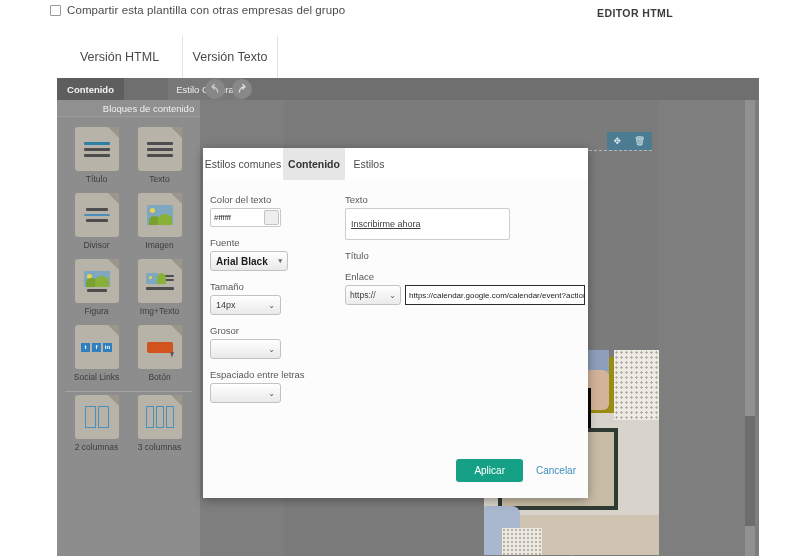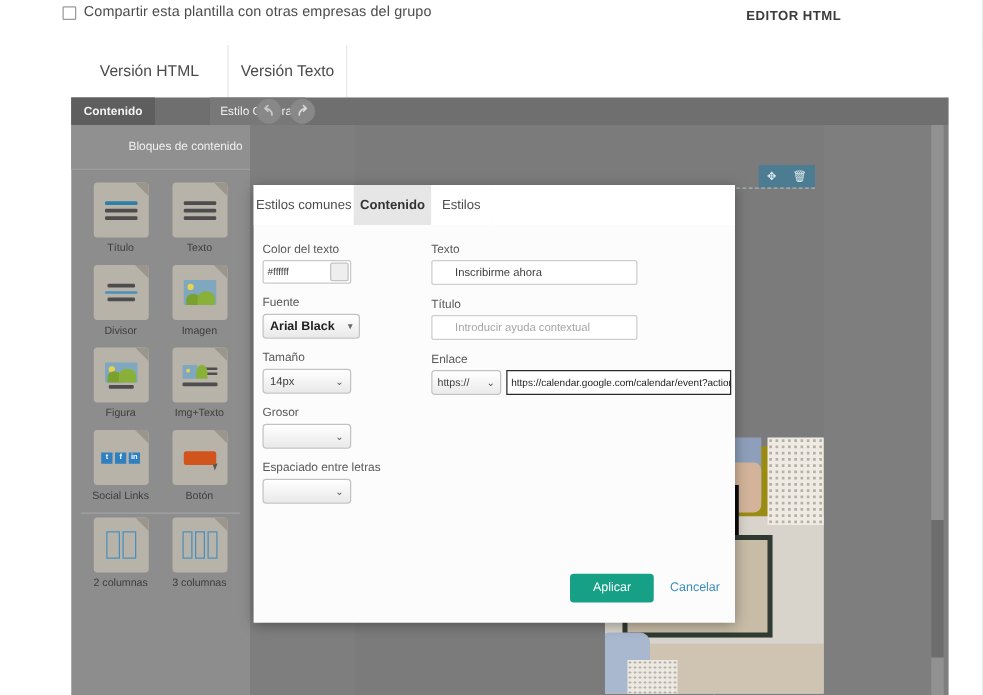--- a/index.html
+++ b/index.html
@@ -35,21 +35,21 @@
   .editor-strip { position:absolute; left:57px; top:78px; width:702px; height:22px; background:#6f6f6f; }
   .subtab { position:absolute; top:78px; height:22px; display:flex; align-items:center; justify-content:center;
       font-size:9.5px; color:#efefef; }
   .subtab.a { left:57px; width:67px; background:#5e5e5e; color:#f3f3f3; font-weight:bold; }
   .subtab.b { left:124px; width:76px; background:#787878;margin-left:44px; }
   .undo-wrap { position:absolute; left:205px; top:79px; display:flex; gap:7px; }
   .circ { width:20px; height:20px; border-radius:50%; background:#888888; display:flex; align-items:center; justify-content:center; }
 
   
   .leftpanel { position:absolute; left:57px; top:100px; width:143px; height:456px; background:#8d8d8d; }
-  .bloq-head { height:36px; display:flex; align-items:center; justify-content:center; font-size:9.5px;
+  .bloq-head { height:17px; display:flex; align-items:center; justify-content:center; font-size:9.5px;
       color:#f0f0f0; background:#909090; border-bottom:1px solid #9d9d9d;padding-left:40px; }
   .blocks { padding:10px 8px 0 8px; display:flex; flex-wrap:wrap; gap:0px; }
   .block { width:63px; margin-bottom:9px; display:flex; flex-direction:column; align-items:center; }
   .btile { width:44px; height:44px; background:#b8b3a9; border-radius:3px; position:relative; overflow:hidden;
       display:flex; align-items:center; justify-content:center; }
   .btile:after { content:""; position:absolute; right:0; top:0; border-top:11px solid #9b968c; border-left:11px solid transparent; }
   .btxt { margin-top:3px; font-size:8.5px; color:#3d3d3d; text-align:center; line-height:10px; width:62px; }
   .divider-line { position:absolute; left:8px; top:0; width:127px; height:1px; background:#a3a3a3; }
   
   .bar { height:3px; border-radius:1px; }
@@ -128,22 +128,22 @@
       display:flex; align-items:center; position:relative; }
   .colorfield .val { font-size:8px; color:#3a3a3a; padding-left:3px; }
   .colorswatch { position:absolute; right:1px; top:1px; width:15px; height:15px; background:#eeeeee;
       border:1px solid #c3c3c3; border-radius:2px; }
   .selbox { width:71px; height:20px; border:1px solid #c2c2c2; border-radius:3px;
       background:linear-gradient(#ffffff,#e9e9e9); display:flex; align-items:center; justify-content:space-between;
       padding:0 5px; font-size:9px; color:#3c3c3c; }
   .selbox.font { width:78px; font-family:"Liberation Sans", sans-serif; font-weight:bold; font-size:10px; color:#1d1d1d; }
   .caret { font-size:7px; color:#6a6a6a; }
   .caret2 { font-size:8px; color:#555; }
-  .textfield { width:165px; height:20px; border:1px solid #cdcdcd; border-radius:2px; background:#fff;
-      display:flex; align-items:center; padding:0 18px; font-size:9px; color:#3d3d3d; }
+  .textfield { width:165px; height:32px; border:1px solid #cdcdcd; border-radius:2px; background:#fff;
+      display:flex; align-items:center; padding:0 5px; font-size:9px; color:#3d3d3d;text-decoration:underline; }
   .textfield.ph { color:#a6a6a6; }
   .linkrow { display:flex; align-items:center; gap:4px; }
   .proto { width:56px; height:20px; border:1px solid #c2c2c2; border-radius:3px;
       background:linear-gradient(#ffffff,#ebebeb); display:flex; align-items:center; justify-content:space-between;
       padding:0 4px; font-size:8.5px; color:#3d3d3d; }
   .urlfield { width:180px; height:20px; border:1.5px solid #2b2b2b; background:#fff;
       display:flex; align-items:center; padding:0 3px; font-size:8px; color:#222; overflow:hidden; white-space:nowrap; }
   .modal-actions { position:absolute; right:12px; bottom:16px; display:flex; align-items:center; gap:13px; }
   .apply-btn { background:#16a085; color:#fff; font-size:10px; padding:6px 18px; border-radius:3px; }
   .cancel-link { color:#3c8dbc; font-size:10px; }
@@ -413,23 +413,20 @@
       <div class="col-right">
         <div class="fgroup">
           <div class="flabel">Texto</div>
           <div class="textfield">
             <span>Inscribirme ahora</span>
           </div>
         </div>
 
         <div class="fgroup">
           <div class="flabel">Título</div>
-          <div class="textfield ph">
-            <span>Introducir ayuda contextual</span>
-          </div>
         </div>
 
         <div class="fgroup">
           <div class="flabel">Enlace</div>
           <div class="linkrow">
             <div class="proto">
               <span>https://</span>
               <span class="caret2">⌄</span>
             </div>
             <div class="urlfield">

